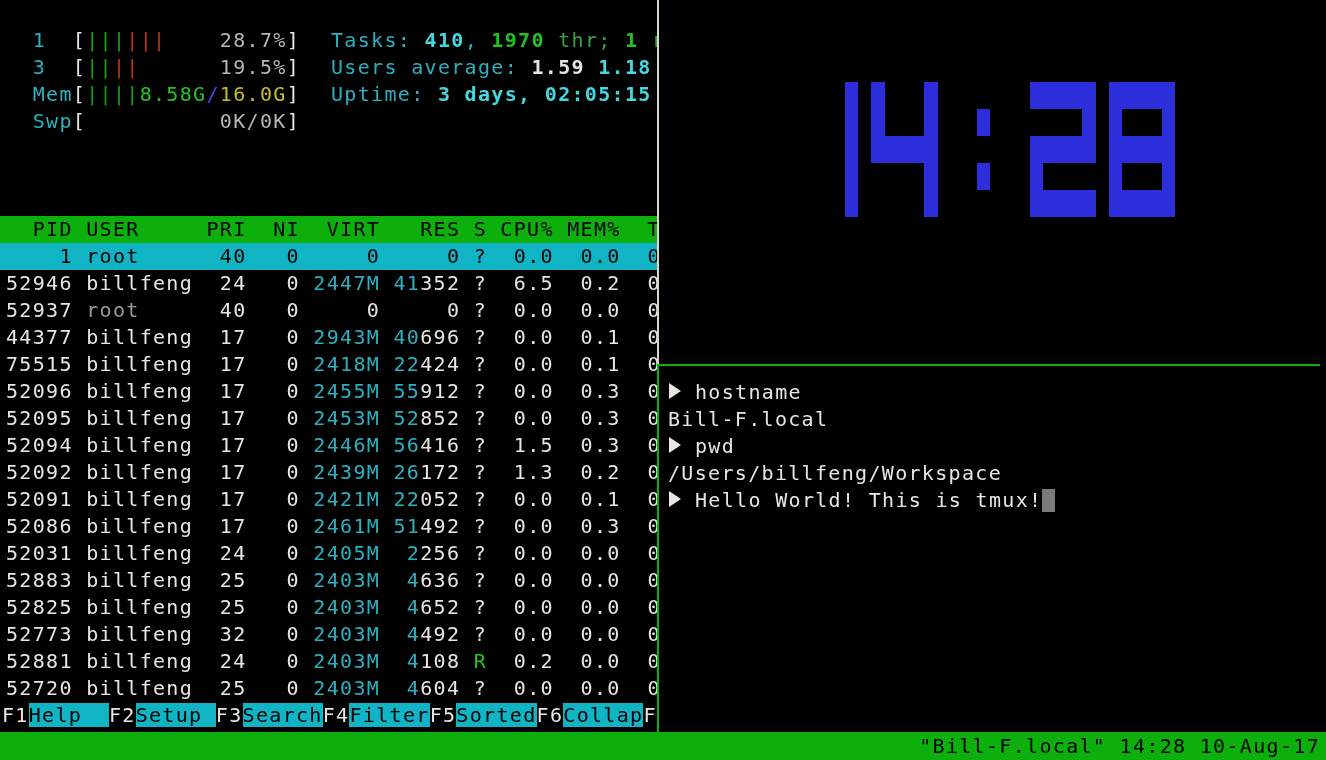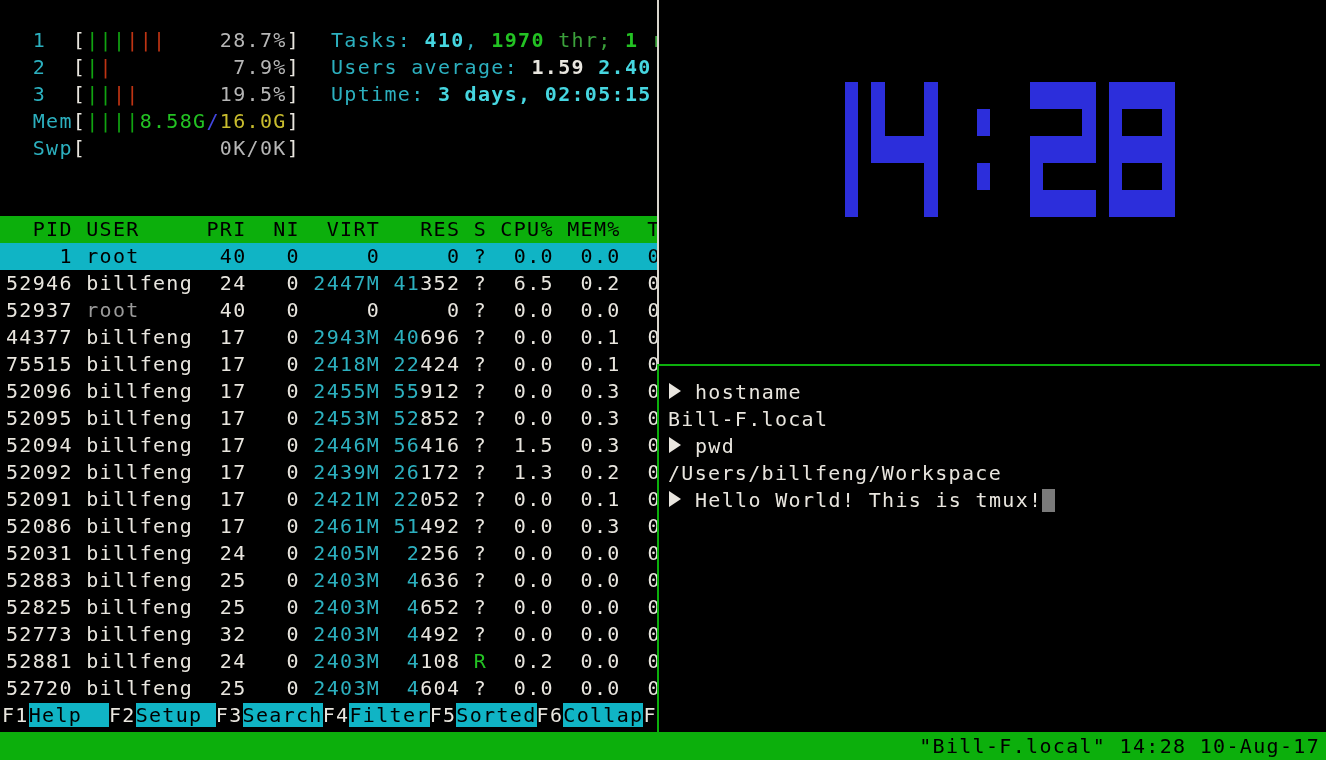--- a/index.html
+++ b/index.html
@@ -52,28 +52,27 @@
   #status-right{position:absolute;right:6px;top:0;height:28px;line-height:28px;color:#000;}
 </style>
 </head>
 <body>
 
 <div id="screen">
 
   <div id="htop-pane">
     <div id="meter-block">
         <div class="trow"><span class="c-cyan">  1  </span><span class="c-white">[</span><span class="c-bargreen">|||</span><span class="c-barred">|||</span><span>    </span><span class="c-gray">28.7%</span><span class="c-white">]</span></div>
-        <div class="trow"><span class="c-cyan">  2  </span><span class="c-white">[</span><span class="c-bargreen">|</span><span class="c-barred">|</span><span>         </span><span class="c-gray">7.9%</span><span class="c-white">]</span></div>
         <div class="trow"><span class="c-cyan">  3  </span><span class="c-white">[</span><span class="c-bargreen">||</span><span class="c-barred">||</span><span>      </span><span class="c-gray">19.5%</span><span class="c-white">]</span></div>
         <div class="trow"><span class="c-cyan">  Mem</span><span class="c-white">[</span><span class="c-bargreen">||||</span><span></span><span class="c-green">8.58G</span><span class="c-blue">/</span><span class="c-yellow">16.0G</span><span class="c-white">]</span></div>
         <div class="trow"><span class="c-cyan">  Swp</span><span class="c-white">[</span><span>          </span><span class="c-gray">0K/0K</span><span class="c-white">]</span></div>
       </div>
     <div id="info-block">
         <div class="trow"><span class="c-cyan">Tasks: </span><span class="c-cyanb b">410</span><span class="c-cyan">, </span><span class="c-green b">1970</span><span class="c-greendim"> thr; </span><span class="c-green b">1</span><span class="c-greendim"> ru</span></div>
-        <div class="trow"><span class="c-cyan">Users average: </span><span class="c-white b">1.59 </span><span class="c-cyanb b">2.40 </span><span class="c-cyan">1.</span></div>
+        <div class="trow"><span class="c-cyan">Users average: </span><span class="c-white b">1.59 </span><span class="c-cyanb b">1.18 </span><span class="c-cyan">1.</span></div>
         <div class="trow"><span class="c-cyan">Uptime: </span><span class="c-cyanb b">3 days, 02:05:15</span></div>
       </div>
     <div id="process-table">
         <div class="trow hdr-row"><span>  PID USER     PRI  NI  VIRT   RES S CPU% MEM%  T</span></div>
         <div class="trow sel"><span class="c-white">    1</span><span> </span><span class="c-white">root     </span><span class="c-white"> 40   0</span><span class="c-white">     0</span><span class="c-cyan">     </span><span class="c-white">0</span><span> </span><span class="c-white">?</span><span class="c-white">  0.0  0.0  0:</span></div>
         <div class="trow"><span class="c-white">52946</span><span> </span><span class="c-white">billfeng </span><span class="c-white"> 24   0</span><span class="c-cyan"> 2447M</span><span class="c-cyan"> 41</span><span class="c-white">352</span><span> </span><span class="c-white">?</span><span class="c-white">  6.5  0.2  0:</span></div>
         <div class="trow"><span class="c-white">52937</span><span> </span><span class="c-dimgray">root     </span><span class="c-white"> 40   0</span><span class="c-white">     0</span><span class="c-cyan">     </span><span class="c-white">0</span><span> </span><span class="c-white">?</span><span class="c-white">  0.0  0.0  0:</span></div>
         <div class="trow"><span class="c-white">44377</span><span> </span><span class="c-white">billfeng </span><span class="c-white"> 17   0</span><span class="c-cyan"> 2943M</span><span class="c-cyan"> 40</span><span class="c-white">696</span><span> </span><span class="c-white">?</span><span class="c-white">  0.0  0.1  0:</span></div>
         <div class="trow"><span class="c-white">75515</span><span> </span><span class="c-white">billfeng </span><span class="c-white"> 17   0</span><span class="c-cyan"> 2418M</span><span class="c-cyan"> 22</span><span class="c-white">424</span><span> </span><span class="c-white">?</span><span class="c-white">  0.0  0.1  0:</span></div>
         <div class="trow"><span class="c-white">52096</span><span> </span><span class="c-white">billfeng </span><span class="c-white"> 17   0</span><span class="c-cyan"> 2455M</span><span class="c-cyan"> 55</span><span class="c-white">912</span><span> </span><span class="c-white">?</span><span class="c-white">  0.0  0.3  0:</span></div>

